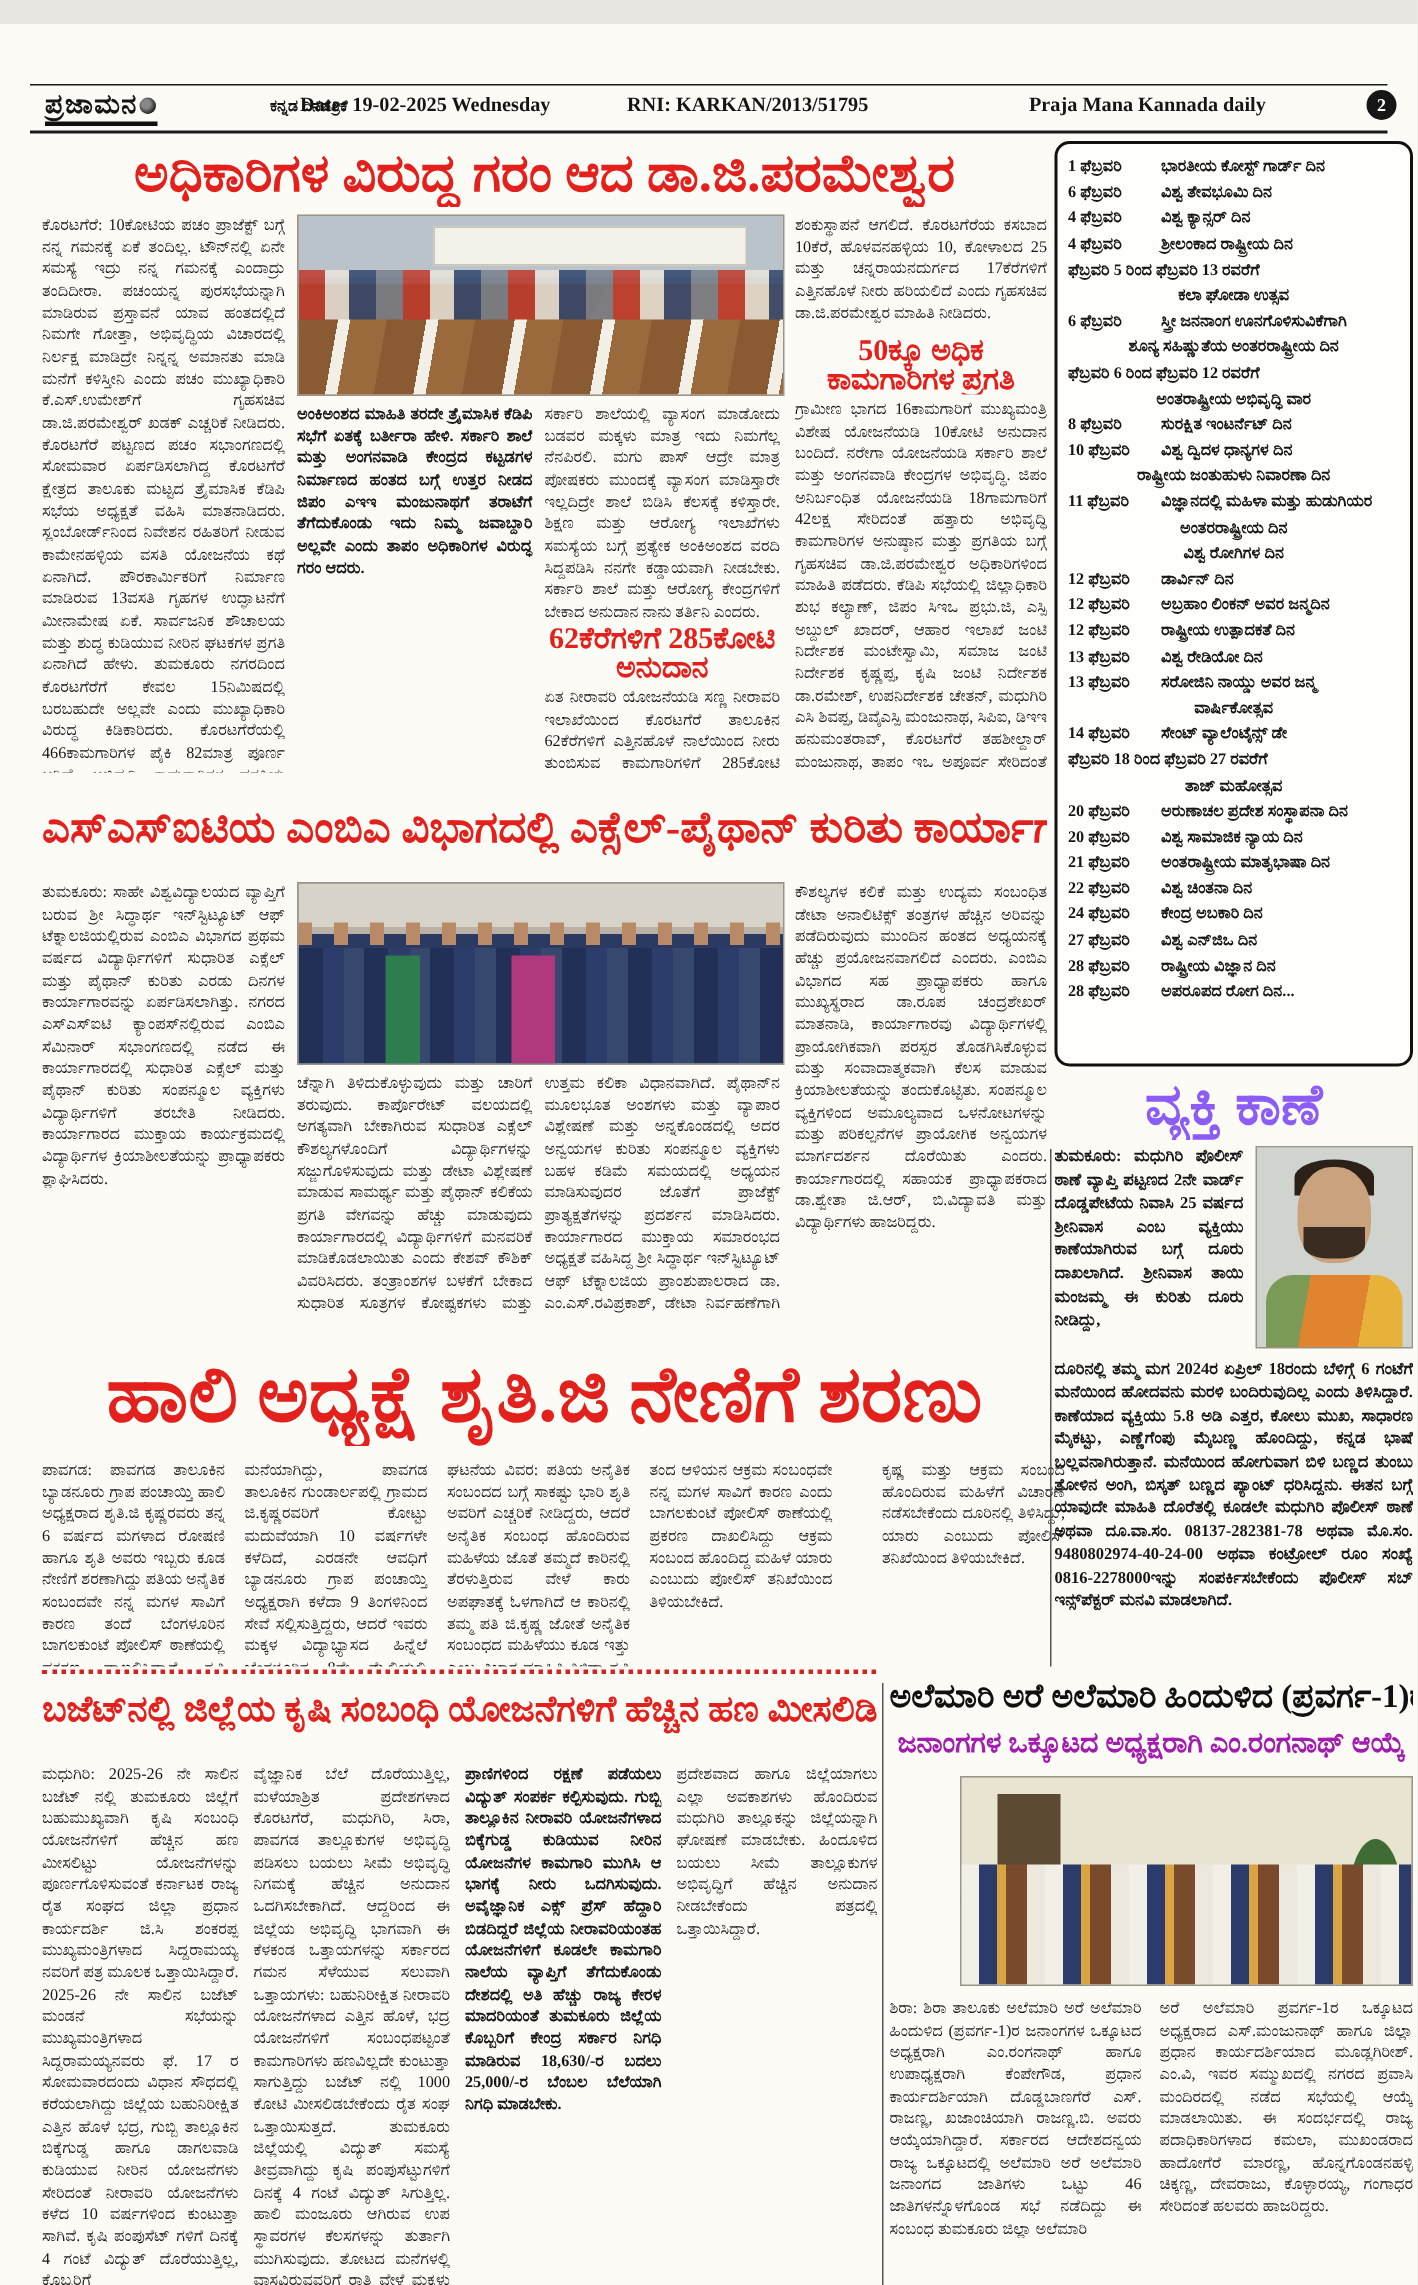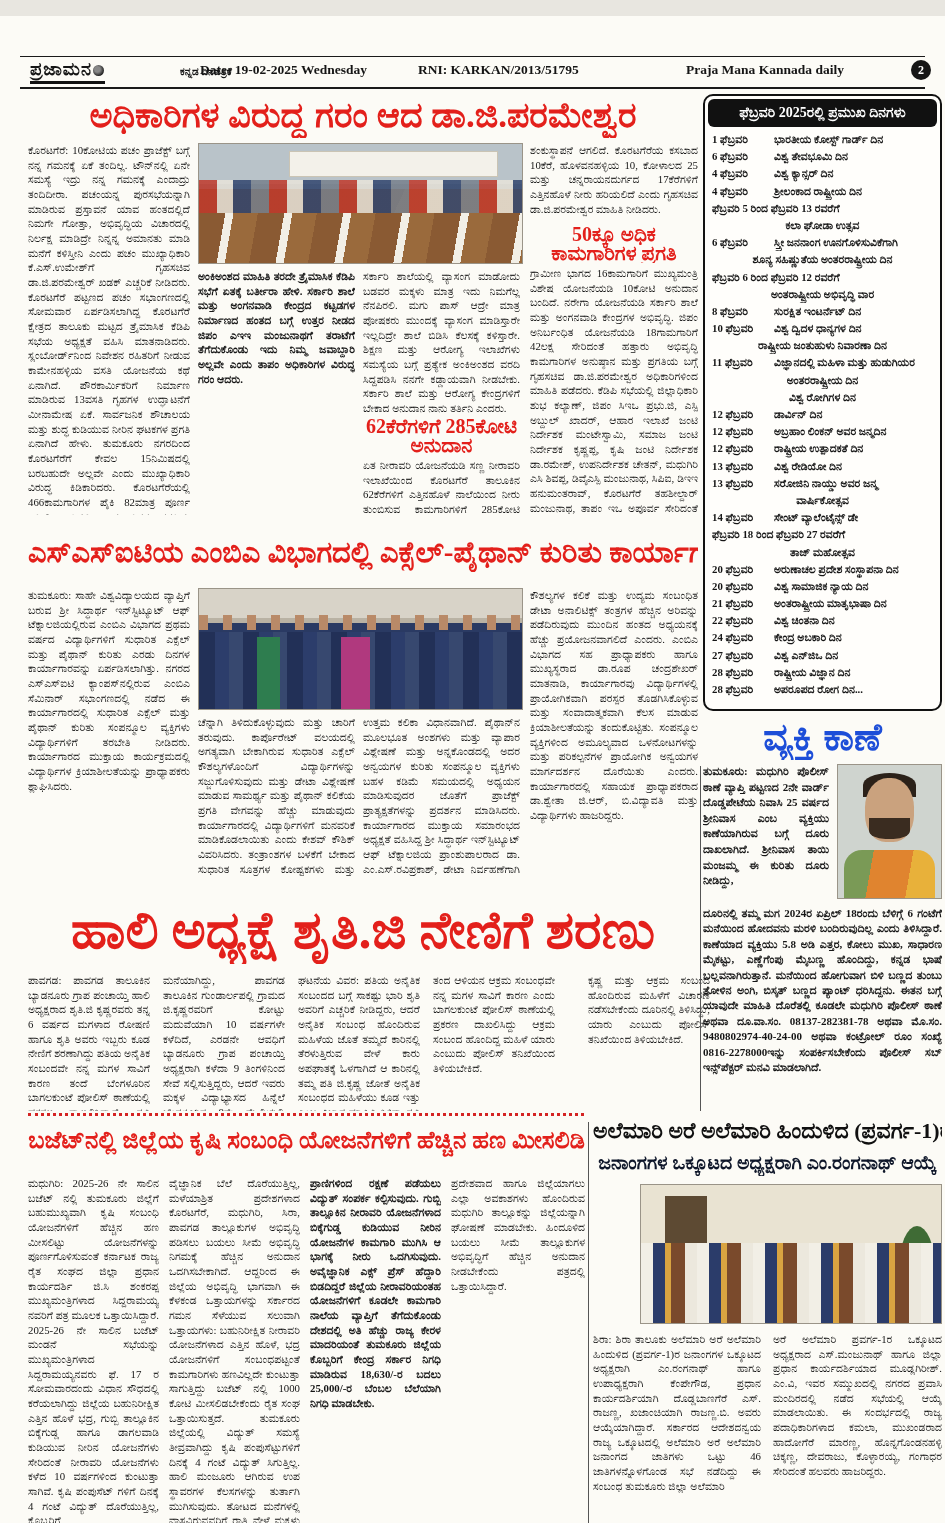--- a/index.html
+++ b/index.html
@@ -19,23 +19,23 @@
   #mast-date{left:200px;}
   #mast-rni{left:418px;}
   #mast-paper{left:686px;}
   #page-badge{left:911px;top:44px;width:20px;height:20px;border-radius:50%;background:#161616;
               color:#fff;font-size:12px;font-weight:bold;text-align:center;line-height:20px;}
   
   .headline{position:absolute;color:#e3201b;font-weight:bold;text-align:center;white-space:nowrap;overflow:hidden;}
   #a1-head{left:28px;top:78px;width:670px;font-size:35px;line-height:44px;}
   #a2-head{left:28px;top:516px;width:670px;font-size:29px;line-height:40px;}
   #a3-head{left:28px;top:882px;width:670px;font-size:52px;line-height:66px;}
-  #a4-head{left:28px;top:1106px;width:557px;font-size:24px;line-height:36px;text-align:right;}
+  #a4-head{left:28px;top:1106px;width:557px;font-size:24px;line-height:36px;}
   #a5-head1{left:593px;top:1100px;width:349px;font-size:22px;line-height:30px;color:#101010;}
-  #a5-head2{left:593px;top:1133px;width:349px;font-size:19px;line-height:27px;color:#0f172a;}
+  #a5-head2{left:593px;top:1133px;width:349px;font-size:19px;line-height:27px;color:#a21caf;}
   
   .col{position:absolute;font-size:10.8px;line-height:1.36;text-align:justify;overflow:hidden;}
   .bold{font-weight:bold;}
   .subhead{position:absolute;color:#e3201b;font-weight:bold;font-size:20px;line-height:19px;
            text-align:center;overflow:hidden;}
   
   #a1-col1 {left:28px; top:127px;width:162px;height:372px;}
   #a1-photo{left:198px;top:127px;width:325px;height:121px;}
   #a1-col2 {left:198px;top:253px;width:157px;height:246px;}
   #a1-col3a{left:363px;top:253px;width:157px;height:145px;}
@@ -74,21 +74,21 @@
   #feb-title{background:#111;color:#fff;border-radius:6px;font-size:14px;font-weight:bold;
              text-align:center;line-height:28px;height:28px;white-space:nowrap;overflow:hidden;}
   #feb-rows{padding:4px 4px 0 4px;}
   .feb-row{display:flex;font-size:10.8px;font-weight:bold;line-height:17.2px;height:17.2px;
            overflow:hidden;white-space:nowrap;}
   .feb-row .fd{width:62px;flex:none;}
   .feb-row .fe{flex:1;}
   .feb-row.full{display:block;}
   .feb-row.center{display:block;text-align:center;}
   #mp-title{left:703px;top:698px;width:239px;font-size:38px;font-weight:bold;text-align:center;
-            line-height:46px;color:#1d4ed8;white-space:nowrap;overflow:hidden;}
+            line-height:46px;color:#8b5cf6;white-space:nowrap;overflow:hidden;}
   #mp-block{left:703px;top:748px;width:239px;height:347px;}
   #mp-photo{position:absolute;right:0;top:0;width:105px;height:135px;}
   #mp-intro{position:absolute;left:0;top:0;width:126px;height:140px;font-size:11px;font-weight:bold;
             line-height:1.42;text-align:justify;overflow:hidden;}
   #mp-body{position:absolute;left:0;top:142px;width:239px;height:205px;font-size:11px;font-weight:bold;
            line-height:1.4;text-align:justify;overflow:hidden;}
   
   .photo{position:absolute;overflow:hidden;border:1px solid #9a9488;box-sizing:border-box;}
   #a1-photo{background:
      linear-gradient(#b9c3c9 0 34%, #9aa4ab 34% 38%, transparent 38%),
@@ -182,21 +182,20 @@
   <div class="headline" id="a5-head2">ಜನಾಂಗಗಳ ಒಕ್ಕೂಟದ ಅಧ್ಯಕ್ಷರಾಗಿ ಎಂ.ರಂಗನಾಥ್ ಆಯ್ಕೆ</div>
   <div class="photo" id="a5-photo">
     <div class="door"></div>
     <div class="plant"></div>
     <div class="ppl"></div>
   </div>
   <div class="col" id="a5-col1">ಶಿರಾ: ಶಿರಾ ತಾಲೂಕು ಅಲೆಮಾರಿ ಅರೆ ಅಲೆಮಾರಿ ಹಿಂದುಳಿದ (ಪ್ರವರ್ಗ-1)ರ ಜನಾಂಗಗಳ ಒಕ್ಕೂಟದ ಅಧ್ಯಕ್ಷರಾಗಿ ಎಂ.ರಂಗನಾಥ್ ಹಾಗೂ ಉಪಾಧ್ಯಕ್ಷರಾಗಿ ಕೆಂಪೇಗೌಡ, ಪ್ರಧಾನ ಕಾರ್ಯದರ್ಶಿಯಾಗಿ ದೊಡ್ಡಬಾಣಗೆರೆ ಎಸ್. ರಾಜಣ್ಣ, ಖಜಾಂಚಿಯಾಗಿ ರಾಜಣ್ಣ.ಬಿ. ಅವರು ಆಯ್ಕೆಯಾಗಿದ್ದಾರೆ. ಸರ್ಕಾರದ ಆದೇಶದನ್ವಯ ರಾಜ್ಯ ಒಕ್ಕೂಟದಲ್ಲಿ ಅಲೆಮಾರಿ ಅರೆ ಅಲೆಮಾರಿ ಜನಾಂಗದ ಜಾತಿಗಳು ಒಟ್ಟು 46 ಜಾತಿಗಳನ್ನೊಳಗೊಂಡ ಸಭೆ ನಡೆದಿದ್ದು ಈ ಸಂಬಂಧ ತುಮಕೂರು ಜಿಲ್ಲಾ ಅಲೆಮಾರಿ</div>
   <div class="col" id="a5-col2">ಅರೆ ಅಲೆಮಾರಿ ಪ್ರವರ್ಗ-1ರ ಒಕ್ಕೂಟದ ಅಧ್ಯಕ್ಷರಾದ ಎಸ್.ಮಂಜುನಾಥ್ ಹಾಗೂ ಜಿಲ್ಲಾ ಪ್ರಧಾನ ಕಾರ್ಯದರ್ಶಿಯಾದ ಮೂಡ್ಲಗಿರೀಶ್. ಎಂ.ವಿ, ಇವರ ಸಮ್ಮುಖದಲ್ಲಿ ನಗರದ ಪ್ರವಾಸಿ ಮಂದಿರದಲ್ಲಿ ನಡೆದ ಸಭೆಯಲ್ಲಿ ಆಯ್ಕೆ ಮಾಡಲಾಯಿತು. ಈ ಸಂದರ್ಭದಲ್ಲಿ ರಾಜ್ಯ ಪದಾಧಿಕಾರಿಗಳಾದ ಕಮಲಾ, ಮುಖಂಡರಾದ ಹಾದೋಗೆರೆ ಮಾರಣ್ಣ, ಹೊನ್ನಗೊಂಡನಹಳ್ಳಿ ಚಿಕ್ಕಣ್ಣ, ದೇವರಾಜು, ಕೊಳ್ಳಾರಯ್ಯ, ಗಂಗಾಧರ ಸೇರಿದಂತೆ ಹಲವರು ಹಾಜರಿದ್ದರು.</div>
 
   <div class="abs" id="feb-box">
-    <div id="feb-title">ಫೆಬ್ರವರಿ 2025ರಲ್ಲಿ ಪ್ರಮುಖ ದಿನಗಳು</div>
     <div id="feb-rows">
       <div class="feb-row">
           <span class="fd">1 ಫೆಬ್ರವರಿ</span>
           <span class="fe">ಭಾರತೀಯ ಕೋಸ್ಟ್ ಗಾರ್ಡ್ ದಿನ</span>
         </div>
       <div class="feb-row">
           <span class="fd">6 ಫೆಬ್ರವರಿ</span>
           <span class="fe">ವಿಶ್ವ ತೇವಭೂಮಿ ದಿನ</span>
         </div>
       <div class="feb-row">

